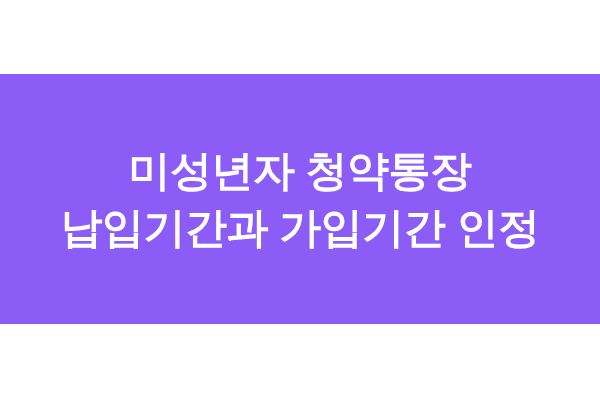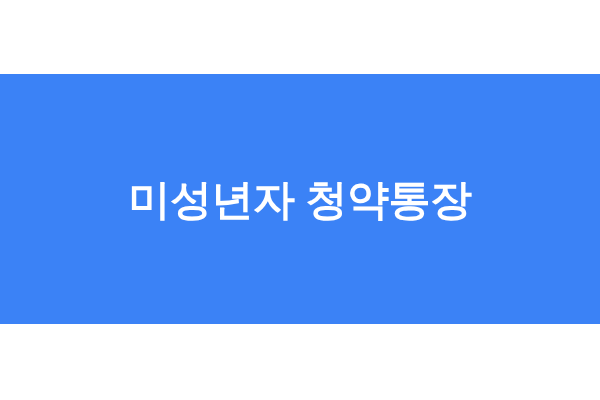--- a/index.html
+++ b/index.html
@@ -18,21 +18,21 @@
     width: 600px;
     height: 400px;
     background: #ffffff;
   }
   #banner {
     position: absolute;
     left: 0;
     top: 74px;
     width: 600px;
     height: 250px;
-    background: #3b82f6;
+    background: #8b5cf6;
     display: flex;
     flex-direction: column;
     align-items: center;
     justify-content: center;
     box-sizing: border-box;
   }
   .headline-line {
     color: #ffffff;
     font-family: "Liberation Sans", "DejaVu Sans", sans-serif;
     font-weight: 700;
@@ -55,17 +55,18 @@
 </style>
 </head>
 <body>
 
 <div id="canvas">
 
   <div id="banner">
 
     <div id="headline">
       <div class="headline-line">미성년자 청약통장</div>
+      <div class="headline-line">납입기간과 가입기간 인정</div>
     </div>
 
   </div>
 
 </div>
 
 </body></html>

